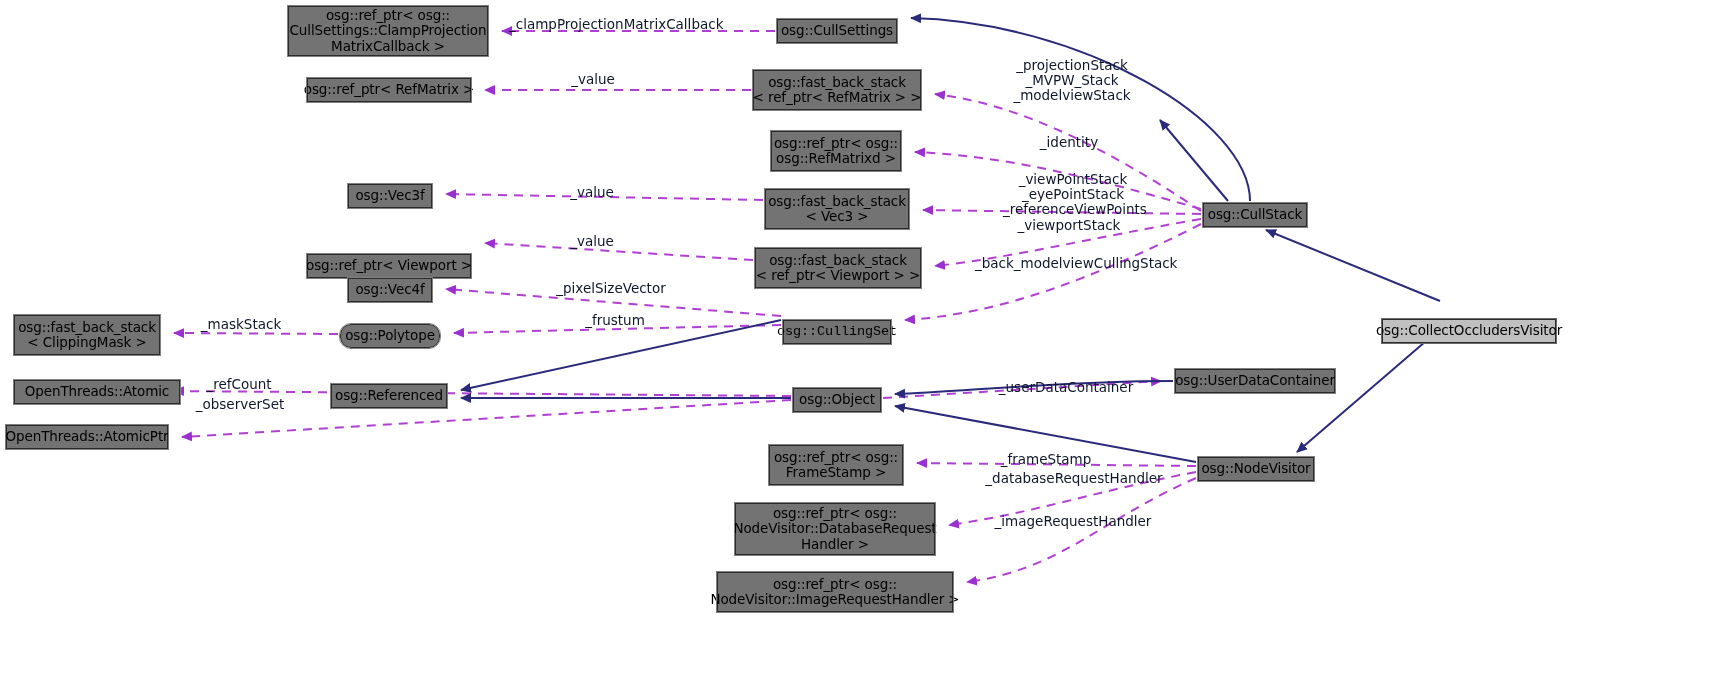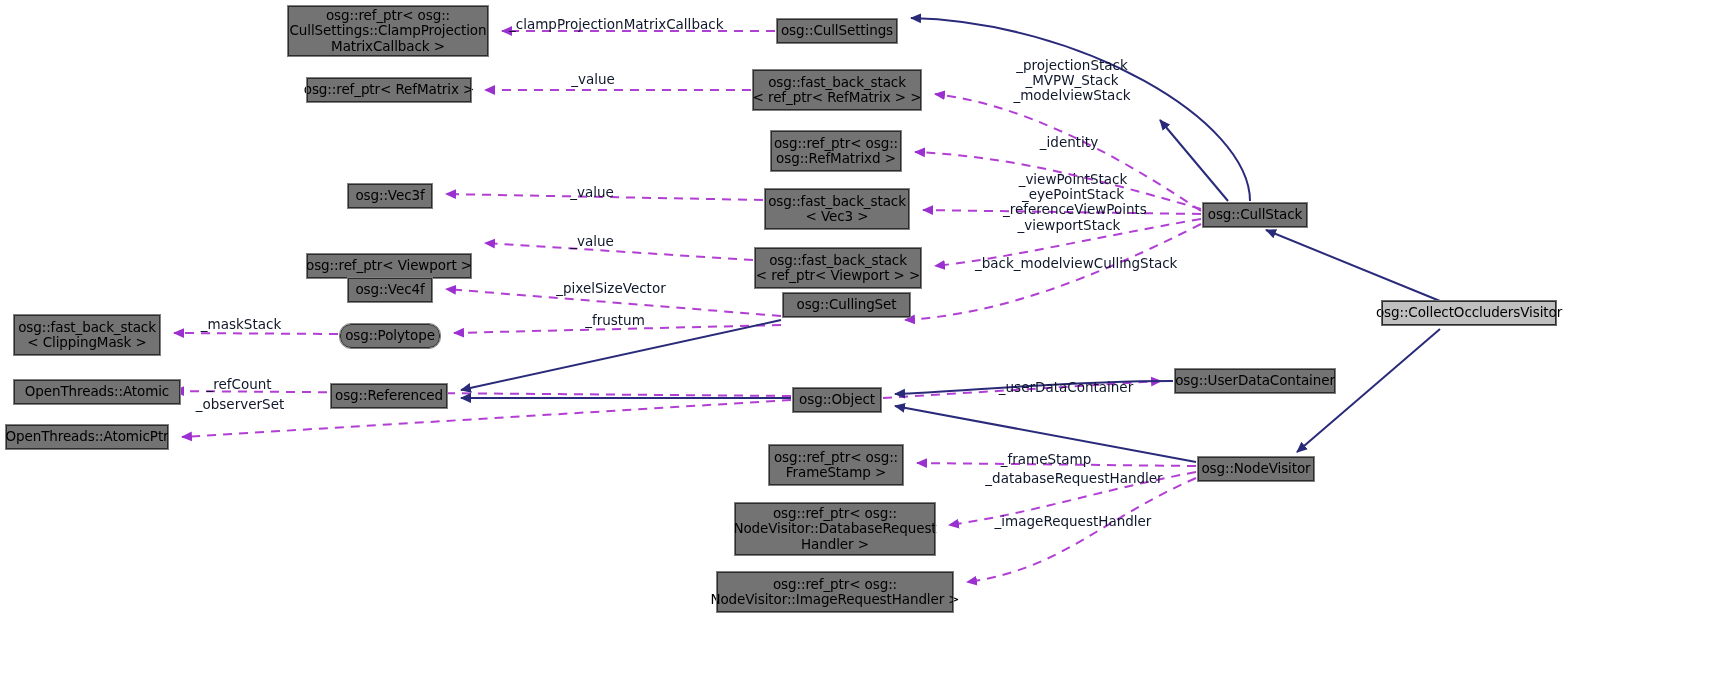--- a/index.html
+++ b/index.html
@@ -129,23 +129,23 @@
 
   <div class="uml-node" style="left:348px;top:278px;width:84px;height:24px;">osg::Vec4f</div>
 
   <div class="uml-node" style="left:1203px;top:203px;width:104px;height:24px;">osg::CullStack</div>
 
   <div class="uml-node" style="left:14px;top:315px;width:146px;height:40px;">osg::fast_back_stack
 &lt; ClippingMask &gt;</div>
 
   <div class="uml-node" style="left:340px;top:324px;width:100px;height:24px;border-radius:11px;">osg::Polytope</div>
 
-  <div class="uml-node" style="left:783px;top:293px;width:127px;height:24px;">osg::CullingSet</div>
-
-  <div class="uml-node highlight" style="left:1382px;top:301px;width:174px;height:24px;">osg::CollectOccludersVisitor</div>
+  <div class="uml-node" style="left:783px;top:320px;width:108px;height:24px;font-family:Liberation Mono, monospace;">osg::CullingSet</div>
+
+  <div class="uml-node highlight" style="left:1382px;top:319px;width:174px;height:24px;">osg::CollectOccludersVisitor</div>
 
   <div class="uml-node" style="left:14px;top:380px;width:166px;height:24px;">OpenThreads::Atomic</div>
 
   <div class="uml-node" style="left:331px;top:384px;width:116px;height:24px;">osg::Referenced</div>
 
   <div class="uml-node" style="left:793px;top:388px;width:88px;height:24px;">osg::Object</div>
 
   <div class="uml-node" style="left:1175px;top:369px;width:160px;height:24px;">osg::UserDataContainer</div>
 
   <div class="uml-node" style="left:6px;top:425px;width:162px;height:24px;">OpenThreads::AtomicPtr</div>

